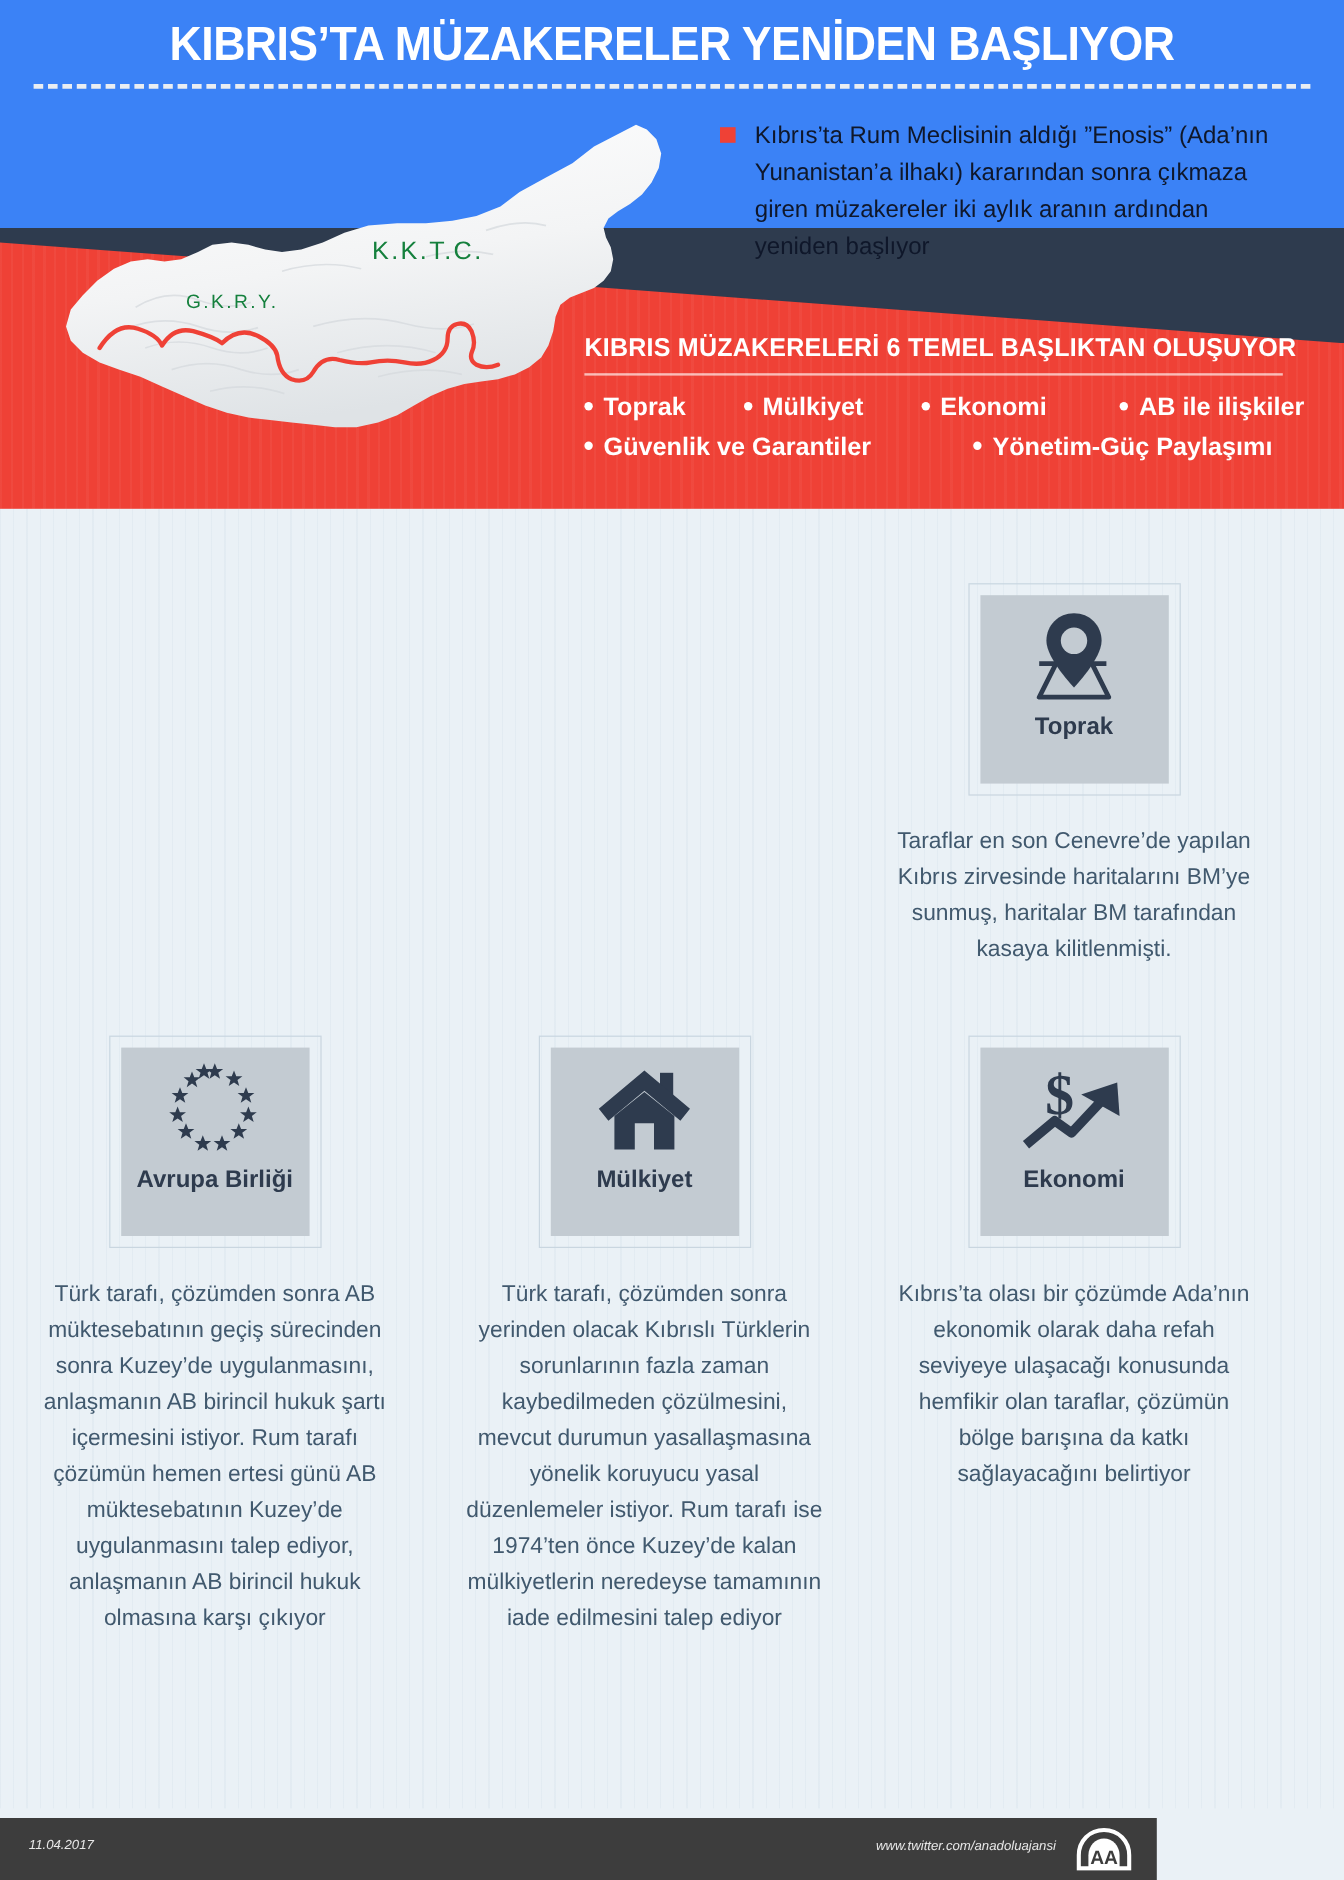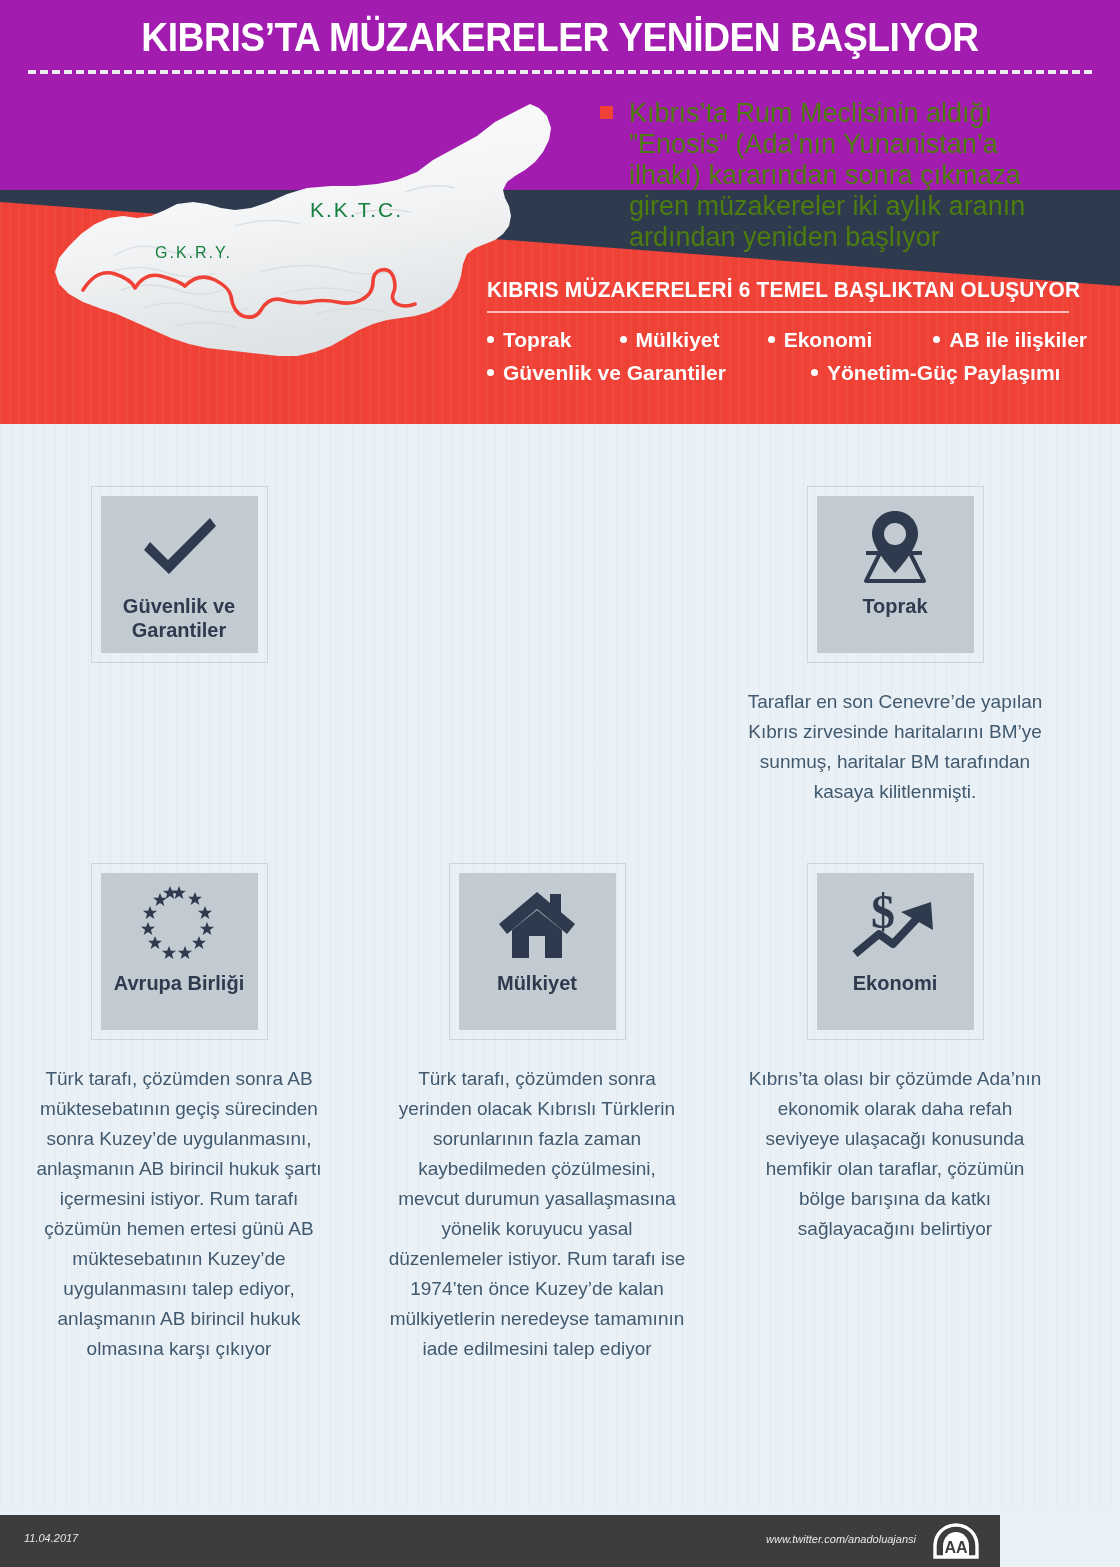--- a/index.html
+++ b/index.html
@@ -5,21 +5,21 @@
   html,body{margin:0;padding:0;}
   body{
     width:1120px;height:1567px;position:relative;overflow:hidden;
     background:#eaf1f6;
     font-family:"Liberation Sans", sans-serif;
     color:#2e4057;
   }
   
   .header{
     position:absolute;left:0;top:0;width:1120px;height:300px;
-    background:#a21caf;
+    background:#3b82f6;
     overflow:hidden;
   }
   .header-title{
     position:absolute;left:0;top:14px;width:1120px;
     text-align:center;
     font-size:40px;line-height:46px;
     font-weight:bold;
     letter-spacing:-0.5px;
     color:#ffffff;
     transform:scaleX(0.93);
@@ -39,21 +39,21 @@
   .intro{
     position:absolute;left:600px;top:98px;width:470px;
     z-index:5;
   }
   .intro-row{display:flex;align-items:flex-start;}
   .intro-bullet{
     width:13px;height:13px;background:#ef4136;flex:0 0 13px;
     margin-top:8px;margin-right:16px;
   }
   .intro-text{
-    font-size:27px;line-height:31px;color:#4d7c0f;
+    font-size:20px;line-height:31px;color:#0f172a;
     font-family:"Liberation Sans", sans-serif;
   }
   
   .red-band{
     position:absolute;left:0;top:190px;width:1120px;height:234px;
     background:#ef4136;
     z-index:1;
   }
   .red-stripes{
     position:absolute;inset:0;
@@ -132,21 +132,21 @@
     width:300px;
     text-align:center;
     font-size:19px;line-height:30px;color:#41596e;
     font-family:"Liberation Sans", sans-serif;
   }
   .row2 .card-frame{margin-top:56px;}
   
   .footer{
     position:absolute;left:0;bottom:0;width:964px;height:52px;
     background:#3d3d3d;z-index:6;
-    display:flex;align-items:center;padding-left:36px;
+    display:flex;align-items:center;
   }
   .footer-date{
     position:absolute;left:24px;top:17px;
     font-size:11px;color:#e8e8e8;font-style:italic;
   }
   .footer-url{
     position:absolute;right:84px;top:18px;
     font-size:11px;color:#e8e8e8;font-style:italic;
   }
   .aa-logo{
@@ -253,33 +253,20 @@
   </div>
 </div>
 
 <div class="texture"></div>
 
 <div class="grid">
 
   <div class="row row1">
 
     <div class="cell">
-      <div class="card-frame">
-        <div class="card">
-          <div class="card-icon">
-            <svg width="86" height="72" viewBox="0 0 86 72">
-              <path d="M8,38 L14,30 L32,48 L74,6 L80,14 L33,62 Z" fill="#2e3b4e"></path>
-            </svg>
-          </div>
-          <div class="card-label">
-            <div>Güvenlik ve</div>
-            <div>Garantiler</div>
-          </div>
-        </div>
-      </div>
     </div>
 
     <div class="cell">
     </div>
 
     <div class="cell">
       <div class="card-frame">
         <div class="card">
           <div class="card-icon">
             <svg width="82" height="78" viewBox="0 0 82 78">

